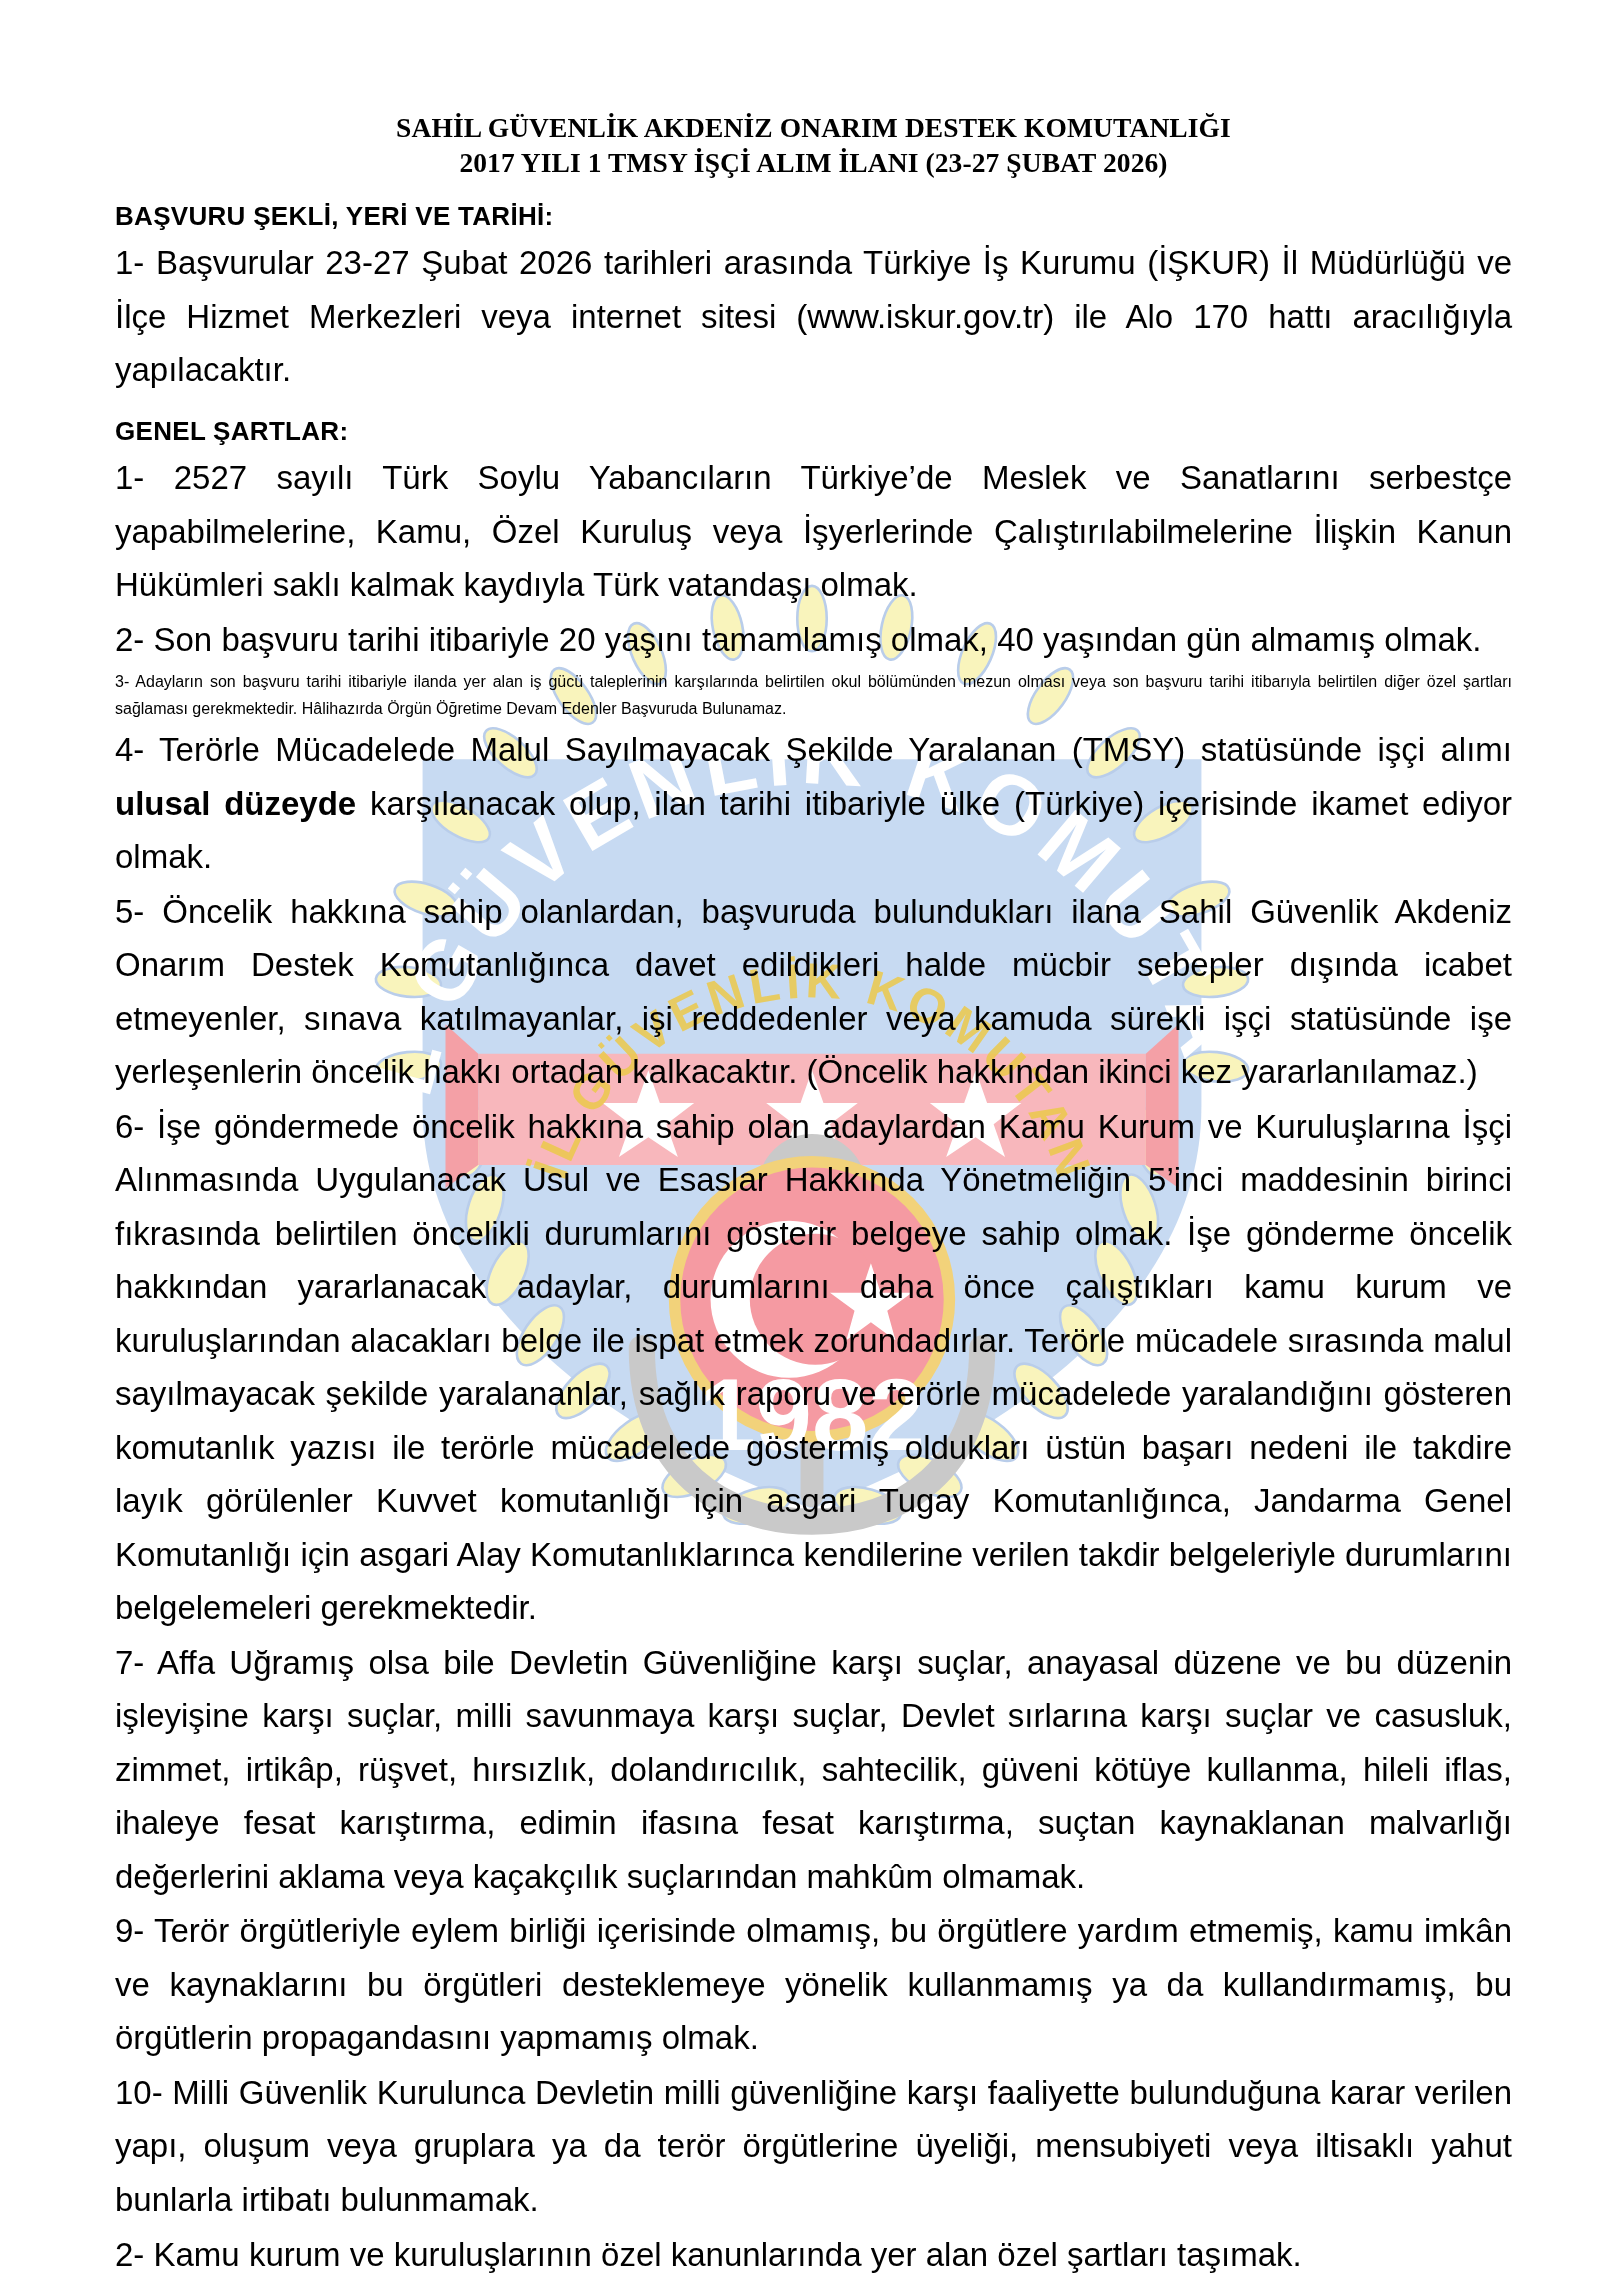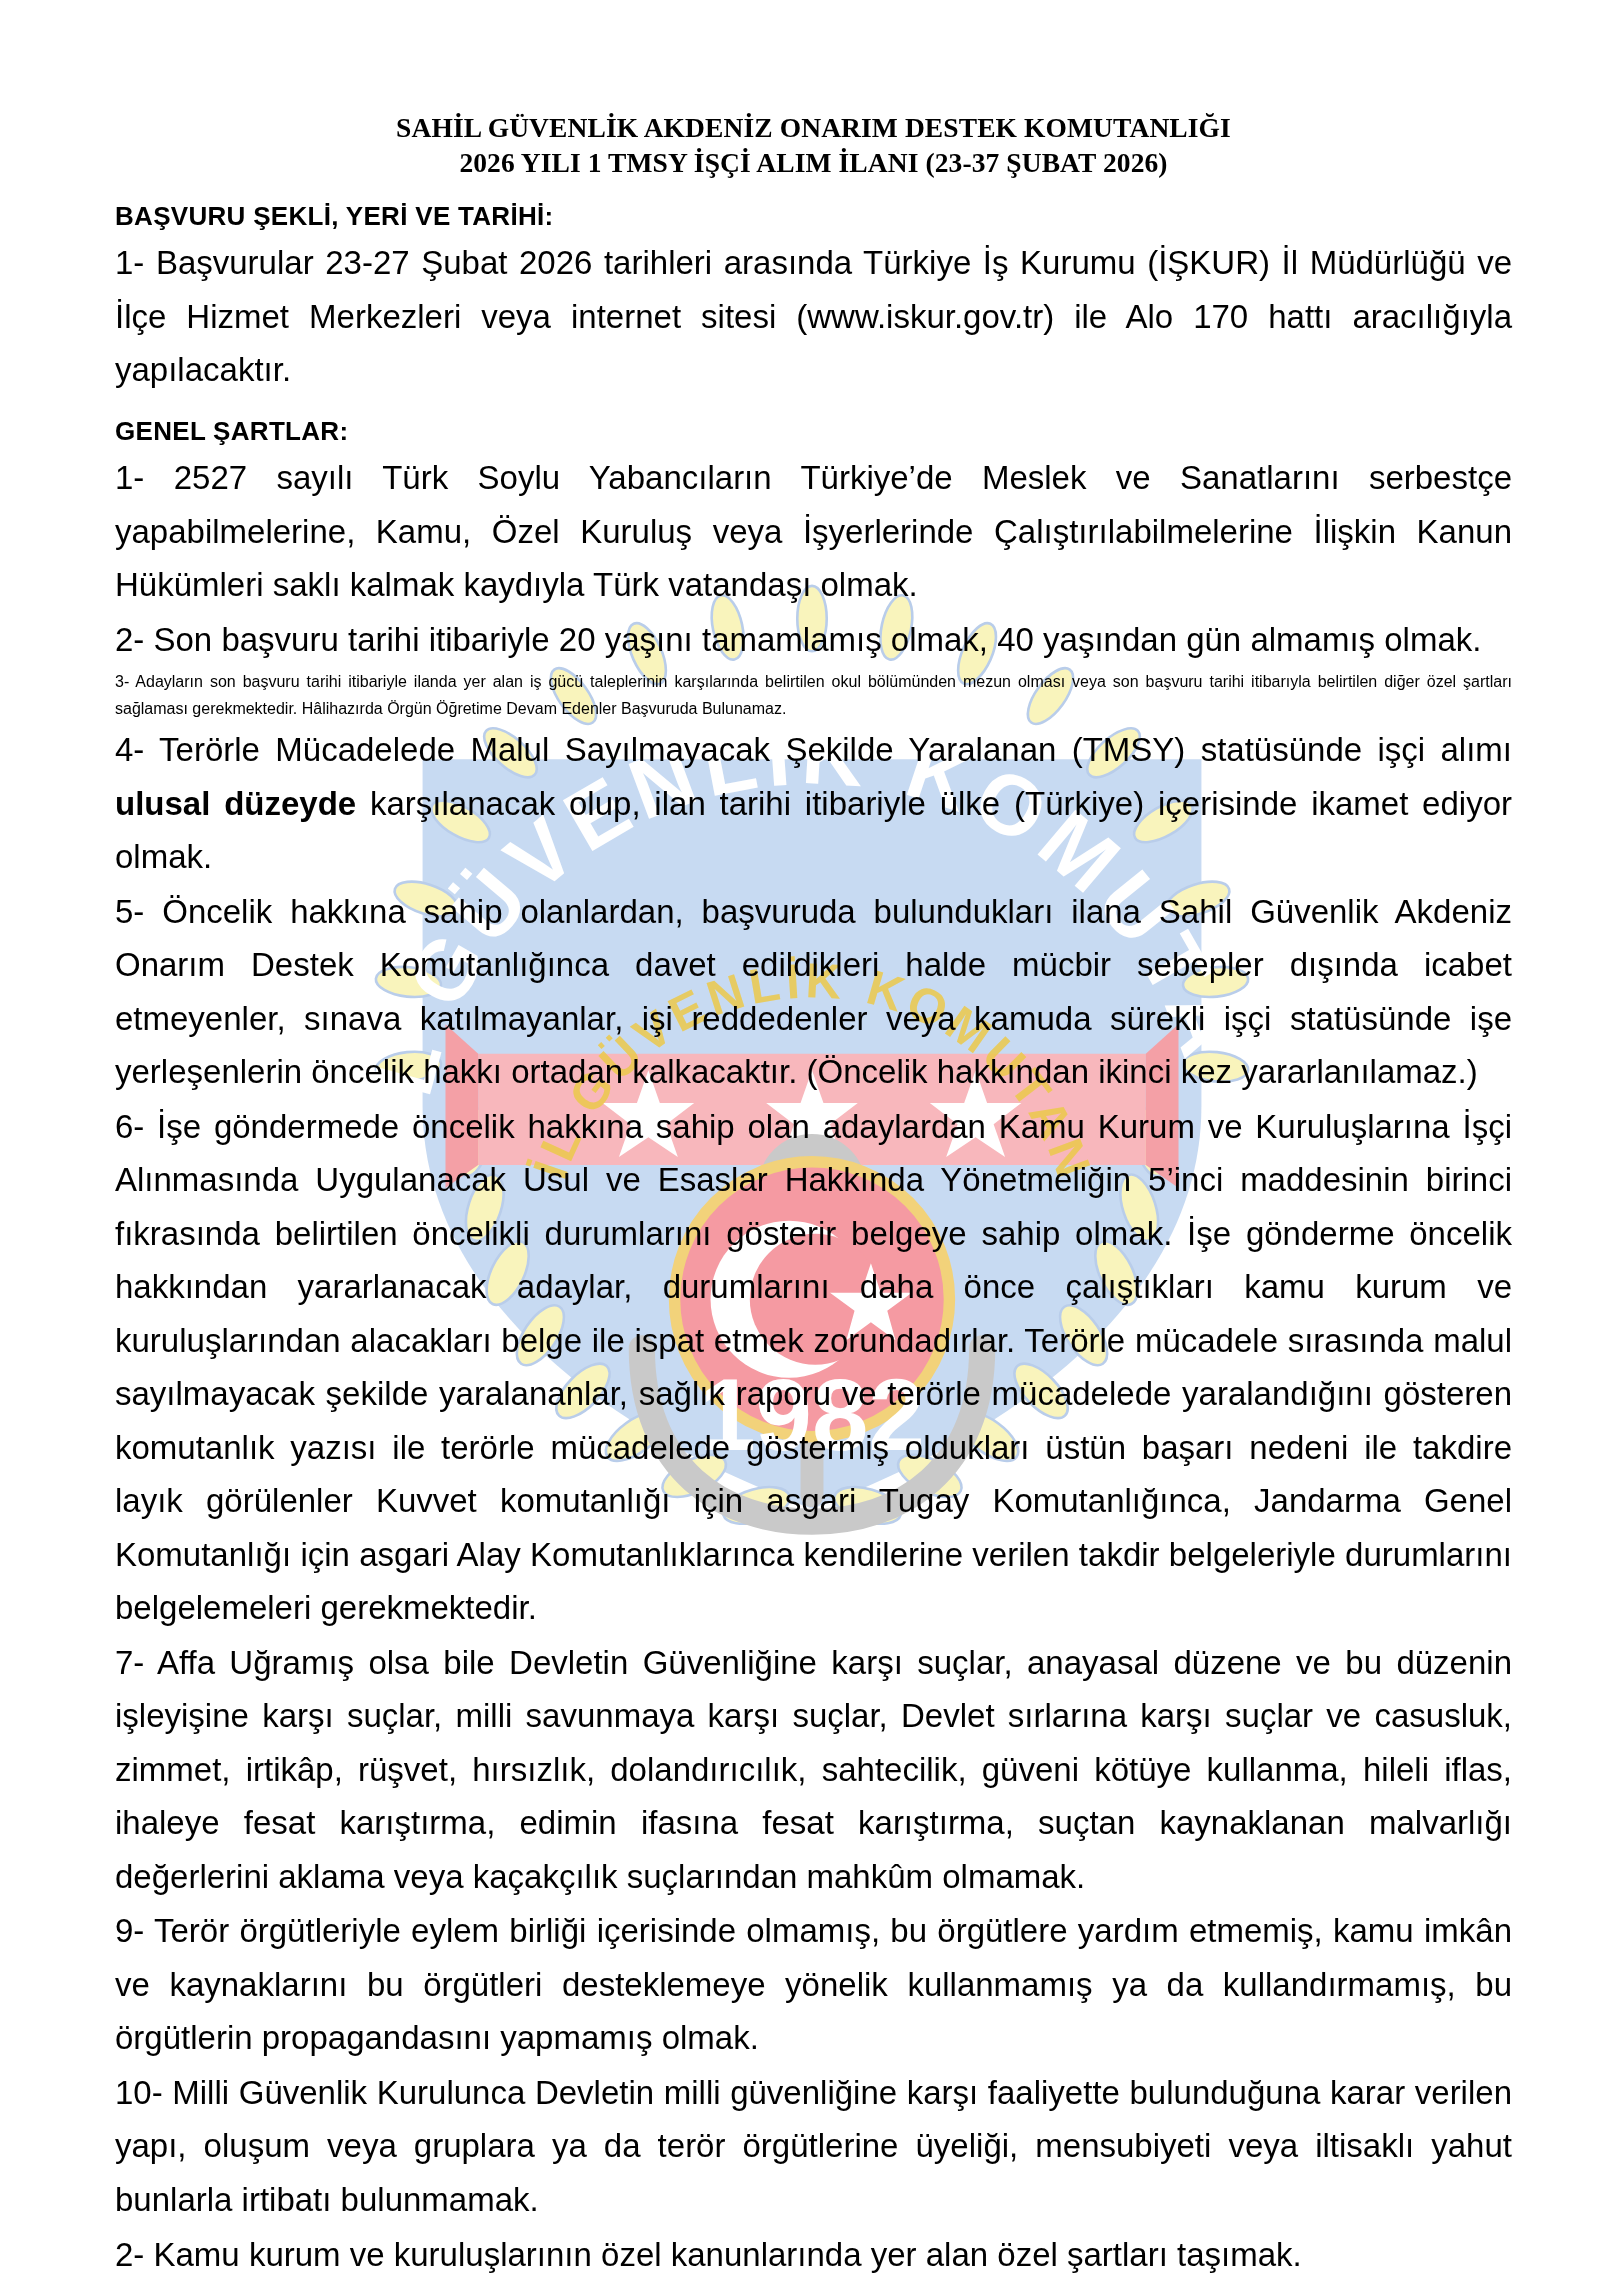--- a/index.html
+++ b/index.html
@@ -244,21 +244,21 @@
       </g>
 
       <text x="300" y="560" text-anchor="middle" font-family="Liberation Sans, sans-serif" font-size="62" font-weight="bold" fill="#ffffff" id="wmYear">1982</text>
     </svg>
   </div>
 
   <div class="content">
 
     <div class="title-block">
       <span class="title-line">SAHİL GÜVENLİK AKDENİZ ONARIM DESTEK KOMUTANLIĞI</span>
-      <span class="title-line">2026 YILI 1 TMSY İŞÇİ ALIM İLANI (23-37 ŞUBAT 2026)</span>
+      <span class="title-line">2017 YILI 1 TMSY İŞÇİ ALIM İLANI (23-27 ŞUBAT 2026)</span>
     </div>
 
     <div class="section-head">BAŞVURU  ŞEKLİ, YERİ  VE  TARİHİ:</div>
 
     <p class="para">1- Başvurular 23-27 Şubat 2026 tarihleri arasında Türkiye İş Kurumu (İŞKUR) İl Müdürlüğü ve İlçe Hizmet Merkezleri veya internet sitesi (www.iskur.gov.tr) ile Alo 170 hattı aracılığıyla yapılacaktır.</p>
 
 
     <div class="section-head tight">GENEL ŞARTLAR:</div>
 
     <p class="para">1- 2527 sayılı Türk Soylu Yabancıların Türkiye’de Meslek ve Sanatlarını serbestçe yapabilmelerine, Kamu, Özel Kuruluş veya İşyerlerinde Çalıştırılabilmelerine İlişkin Kanun Hükümleri saklı kalmak kaydıyla Türk vatandaşı olmak.</p>

